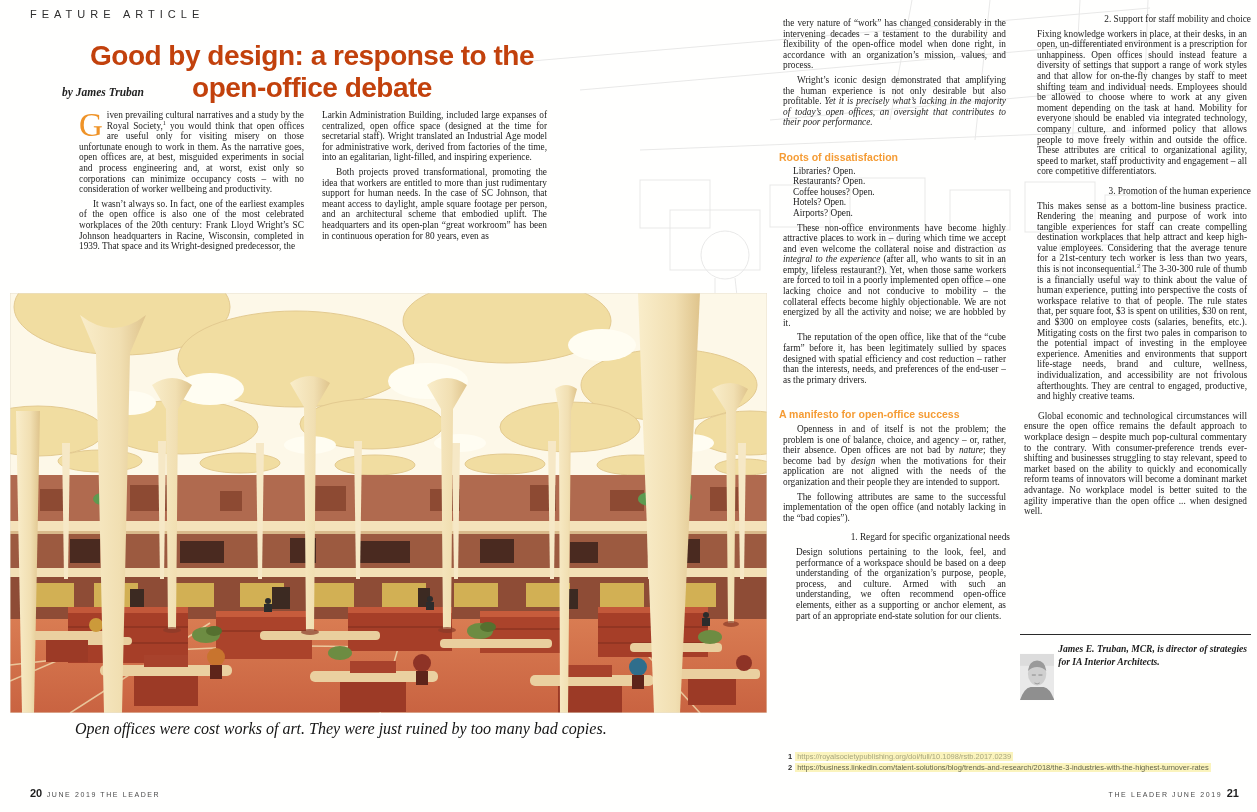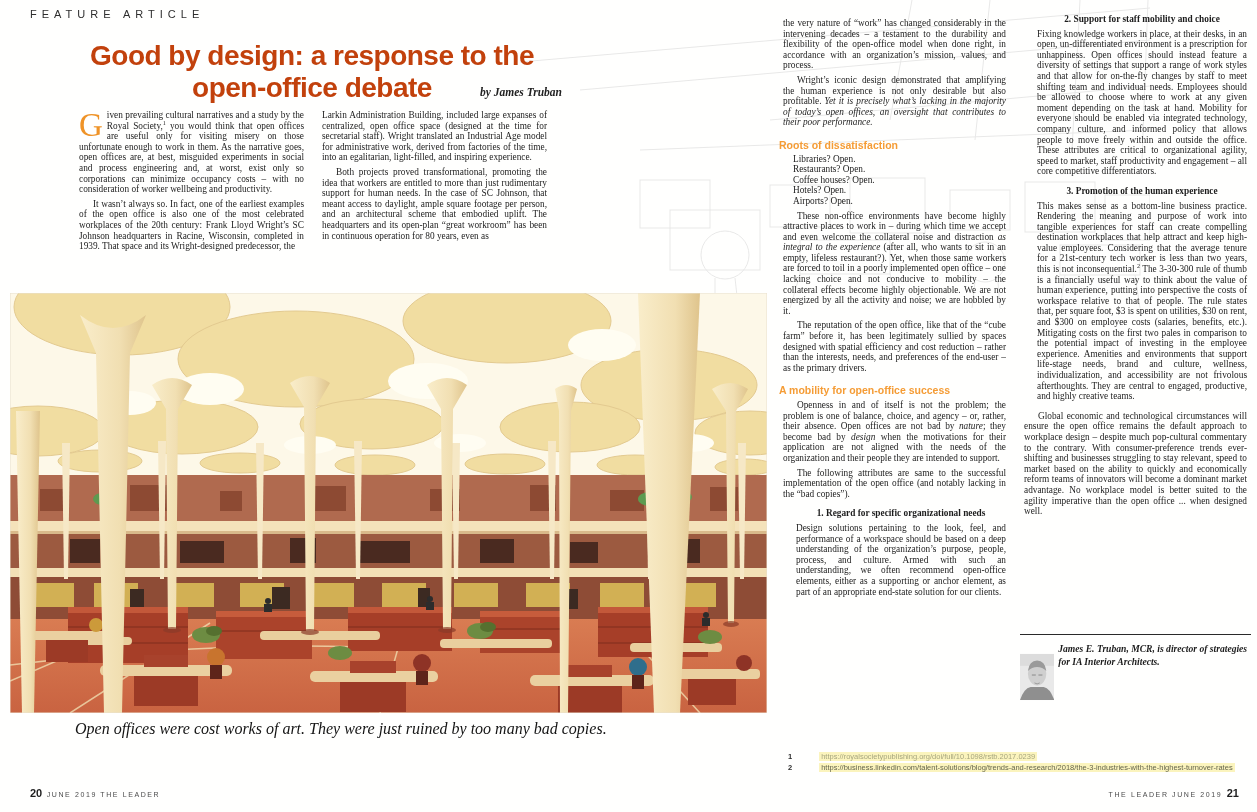--- a/index.html
+++ b/index.html
@@ -6,31 +6,31 @@
   #spread{position:relative;width:1257px;height:812px;background:#fffffe;overflow:hidden;
           font-family:"Liberation Serif", serif;color:#1c1c1c;padding-left:12px;}
   .abs{position:absolute;}
   
   .kicker{left:30px;top:8px;font-family:"Liberation Sans",sans-serif;font-size:11px;
           letter-spacing:5px;color:#2e2e2e;}
   
   .headline{left:62px;top:40px;width:500px;text-align:center;
             font-family:"Liberation Sans",sans-serif;font-weight:bold;font-size:28px;
             letter-spacing:-0.5px;color:#c2410c;}
-  .byline{left:62px;top:86px;width:500px;text-align:right;font-style:italic;font-weight:bold;
+  .byline{left:62px;top:86px;width:500px;text-align:left;font-style:italic;font-weight:bold;
           font-size:11.5px;color:#222;}
   
   .col{font-size:9.3px;line-height:10.6px;text-align:justify;z-index:2;}
   .col p{margin:4px;}
   .col p.ind{text-indent:14px;}
   .qline{text-indent:14px;}
   .ohead{font-family:"Liberation Sans",sans-serif;font-weight:bold;font-size:10.5px;
-         color:#f59c35;margin:12px 0 3px 0;text-align:left;}
+         color:#f59c35;margin:24px 0 3px 0;text-align:left;}
   .numblock{margin:9px 0 0 13px;}
-  .numblock .nh{font-weight:bold;margin:0 0 1px 0;text-align:center;}
+  .numblock .nh{font-weight:normal;margin:0 0 1px 0;text-align:right;}
   .lcol1{left:75px;top:106px;width:233px;}
   .lcol2{left:318px;top:106px;width:233px;}
   .col3{left:779px;top:14px;width:231px;}
   .col4{left:1020px;top:14px;width:231px;}
   .dropcap{float:left;color:#ef9327;font-size:33px;line-height:27px;padding:2px 4px 0 0;
            font-family:"Liberation Serif",serif;}
   sup{font-size:6px;line-height:0;}
   
   .photo{left:10px;top:293px;width:757px;height:420px;z-index:1;}
   .caption{left:75px;top:720px;width:560px;font-style:italic;font-size:16px;color:#151515;}
@@ -38,21 +38,21 @@
   .sketch{left:520px;top:0;width:630px;height:310px;z-index:0;opacity:.5;}
   
   .bio{left:1020px;top:634px;width:231px;border-top:1px solid #2a2a2a;padding-top:7px;
        display:flex;gap:4px;z-index:2;}
   .bio-text{font-style:italic;font-weight:bold;font-size:9.6px;line-height:13px;color:#1c1c1c;}
   
   .footnotes{left:788px;top:751px;width:470px;font-family:"Liberation Sans",sans-serif;
              font-size:7.5px;line-height:11px;z-index:2;}
   .fn{white-space:nowrap;}
   .fn .num{font-weight:bold;color:#2b2b2b;margin-right:3px;}
-  .fn .url{background:#fbf4bd;padding:0 2px;margin-left:24px;}
+  .fn .url{background:#fbf4bd;padding:0 2px;}
   .fn1 .url{color:#a7a67f;}
   .fn2 .url{color:#65654c;}
   
   .footer{font-family:"Liberation Sans",sans-serif;z-index:2;}
   .footer .pg{font-size:11px;font-weight:bold;color:#1e1e1e;}
   .footer .rest{font-size:7px;letter-spacing:1.6px;color:#4b4b4b;}
   .footer-l{left:30px;top:783px;}
   .footer-r{right:30px;top:783px;text-align:right;}
 </style>
 </head>
@@ -327,21 +327,21 @@
     <p>the very nature of “work” has changed considerably in the intervening decades – a testament to the durability and flexibility of the open-office model when done right, in accordance with an organization’s mission, values, and process.</p>
     <p class="ind"><span>Wright’s iconic design demonstrated that amplifying the human experience is not only desirable but also profitable. </span><i>Yet it is precisely what’s lacking in the majority of today’s open offices, an oversight that contributes to their poor performance.</i></p>
     <div class="ohead">Roots of dissatisfaction</div>
     <div class="qline">Libraries? Open.</div>
     <div class="qline">Restaurants? Open.</div>
     <div class="qline">Coffee houses? Open.</div>
     <div class="qline">Hotels? Open.</div>
     <div class="qline">Airports? Open.</div>
     <p class="ind"><span>These non-office environments have become highly attractive places to work in – during which time we accept and even welcome the collateral noise and distraction </span><i>as integral to the experience</i><span> (after all, who wants to sit in an empty, lifeless restaurant?). Yet, when those same workers are forced to toil in a poorly implemented open office – one lacking choice and not conducive to mobility – the collateral effects become highly objectionable. We are not energized by all the activity and noise; we are hobbled by it.</span></p>
     <p class="ind">The reputation of the open office, like that of the “cube farm” before it, has been legitimately sullied by spaces designed with spatial efficiency and cost reduction – rather than the interests, needs, and preferences of the end-user – as the primary drivers.</p>
-    <div class="ohead">A mobility for open-office success</div>
+    <div class="ohead">A manifesto for open-office success</div>
     <p class="ind"><span>Openness in and of itself is not the problem; the problem is one of balance, choice, and agency – or, rather, their absence. Open offices are not bad by </span><i>nature</i><span>; they become bad by </span><i>design</i><span> when the motivations for their application are not aligned with the needs of the organization and their people they are intended to support.</span></p>
     <p class="ind">The following attributes are same to the successful implementation of the open office (and notably lacking in the “bad copies”).</p>
     <div class="numblock">
       <p class="nh">1. Regard for specific organizational needs</p>
       <p>Design solutions pertaining to the look, feel, and performance of a workspace should be based on a deep understanding of the organization’s purpose, people, process, and culture. Armed with such an understanding, we often recommend open-office elements, either as a supporting or anchor element, as part of an appropriate end-state solution for our clients.</p>
     </div>
   </div>
 
   <div class="abs col col4">
     <div class="numblock" style="margin-top:0">

